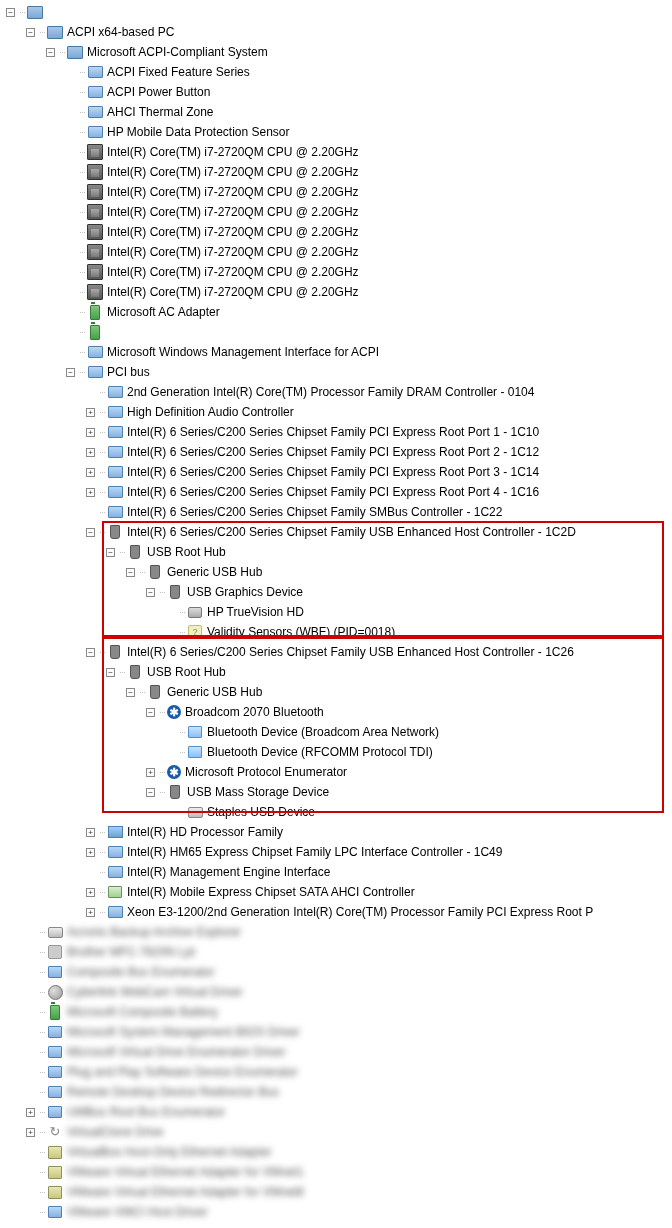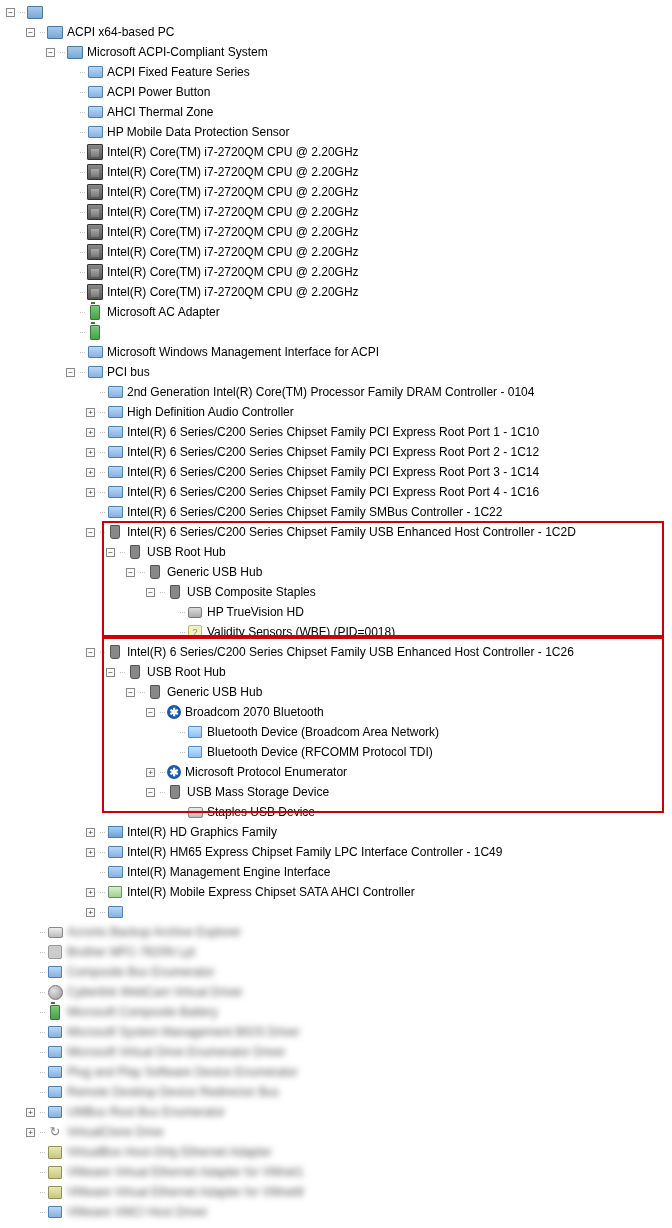--- a/index.html
+++ b/index.html
@@ -259,21 +259,21 @@
     <div class="row" style="padding-left: 124px;">
       <span class="toggle">−</span>
       <span class="dots">···</span>
       <span class="icon ic-usb"></span>
       <span class="label">Generic USB Hub</span>
     </div>
     <div class="row" style="padding-left: 144px;">
       <span class="toggle">−</span>
       <span class="dots">···</span>
       <span class="icon ic-usb"></span>
-      <span class="label">USB Composite Staples</span>
+      <span class="label">USB Graphics Device</span>
     </div>
     <div class="row" style="padding-left: 164px;">
       <span class="toggle-blank"></span>
       <span class="dots">···</span>
       <span class="icon ic-cam"></span>
       <span class="label">HP TrueVision HD</span>
     </div>
     <div class="row" style="padding-left: 164px;">
       <span class="toggle-blank"></span>
       <span class="dots">···</span>
@@ -331,21 +331,21 @@
     <div class="row" style="padding-left: 164px;">
       <span class="toggle-blank"></span>
       <span class="dots">···</span>
       <span class="icon ic-disk"></span>
       <span class="label">Staples USB Device</span>
     </div>
     <div class="row" style="padding-left: 84px;">
       <span class="toggle">+</span>
       <span class="dots">···</span>
       <span class="icon ic-display"></span>
-      <span class="label">Intel(R) HD Graphics Family</span>
+      <span class="label">Intel(R) HD Processor Family</span>
     </div>
     <div class="row" style="padding-left: 84px;">
       <span class="toggle">+</span>
       <span class="dots">···</span>
       <span class="icon ic-monitor"></span>
       <span class="label">Intel(R) HM65 Express Chipset Family LPC Interface Controller - 1C49</span>
     </div>
     <div class="row" style="padding-left: 84px;">
       <span class="toggle-blank"></span>
       <span class="dots">···</span>
@@ -355,20 +355,21 @@
     <div class="row" style="padding-left: 84px;">
       <span class="toggle">+</span>
       <span class="dots">···</span>
       <span class="icon ic-chip"></span>
       <span class="label">Intel(R) Mobile Express Chipset SATA AHCI Controller</span>
     </div>
     <div class="row" style="padding-left: 84px;">
       <span class="toggle">+</span>
       <span class="dots">···</span>
       <span class="icon ic-monitor"></span>
+      <span class="label">Xeon E3-1200/2nd Generation Intel(R) Core(TM) Processor Family PCI Express Root P</span>
     </div>
     <div class="row" style="padding-left: 24px;">
       <span class="toggle-blank"></span>
       <span class="dots">···</span>
       <span class="icon ic-disk"></span>
       <span class="label blur">Acronis Backup Archive Explorer</span>
     </div>
     <div class="row" style="padding-left: 24px;">
       <span class="toggle-blank"></span>
       <span class="dots">···</span>

